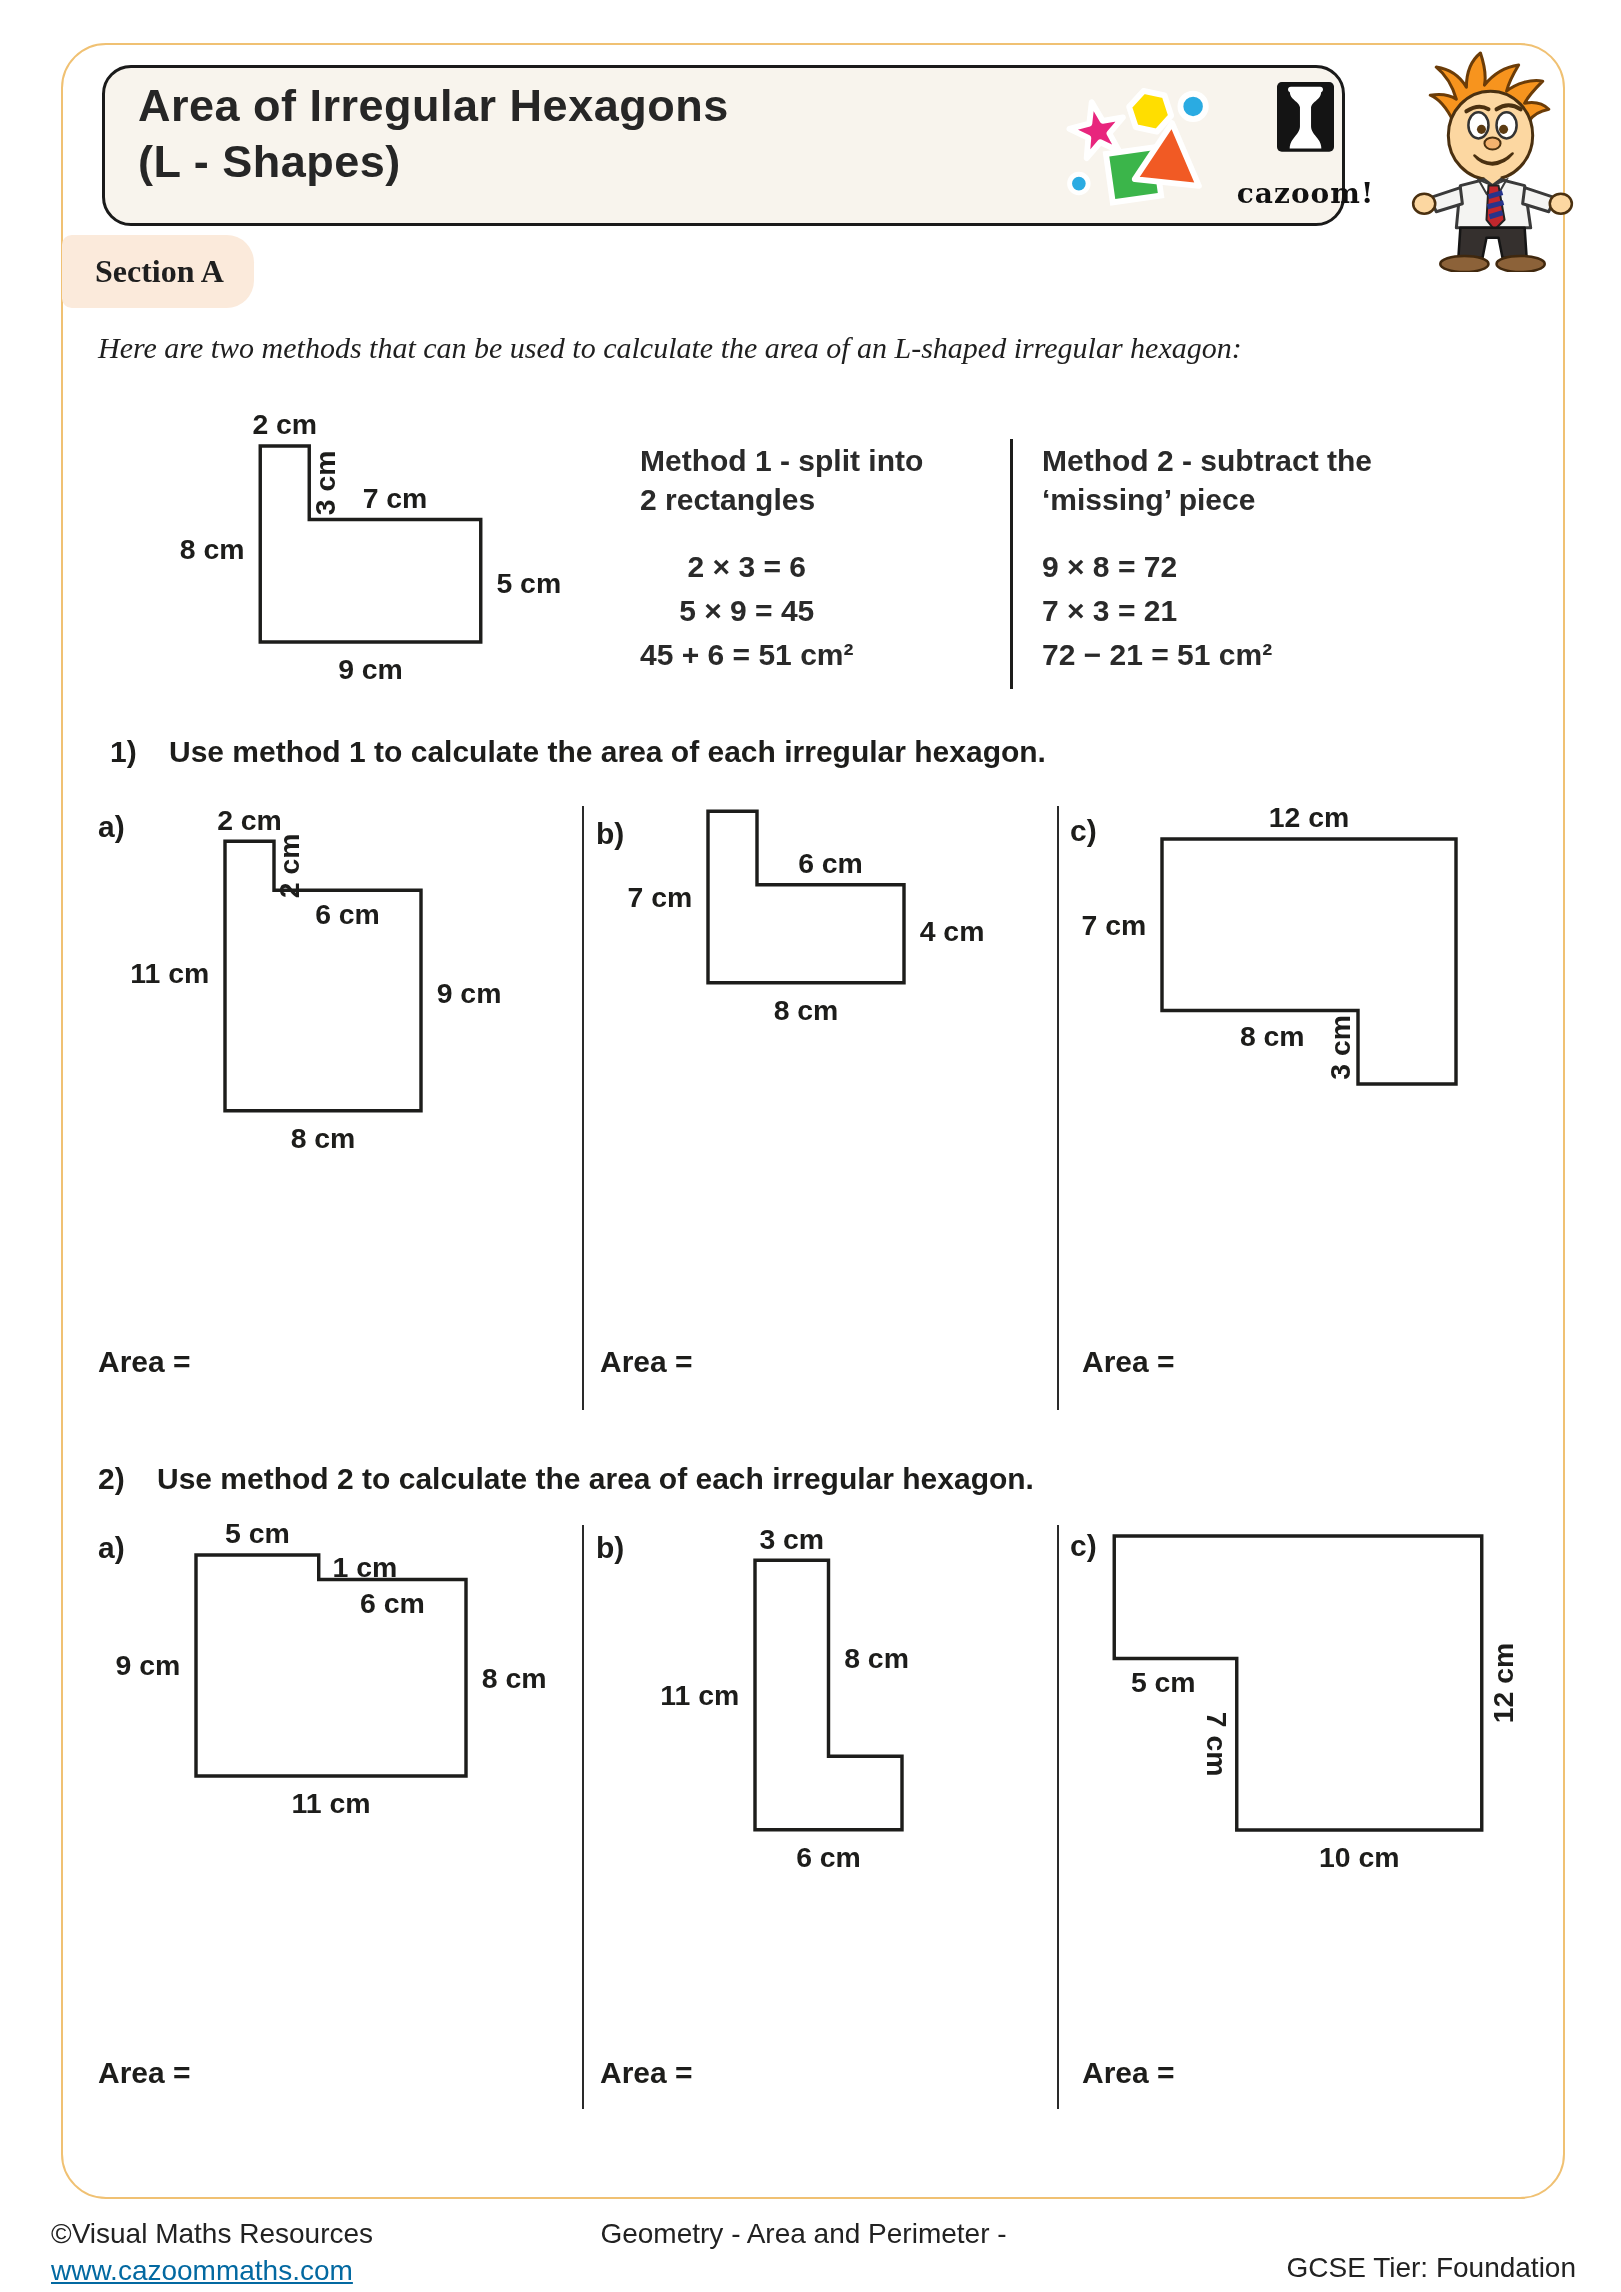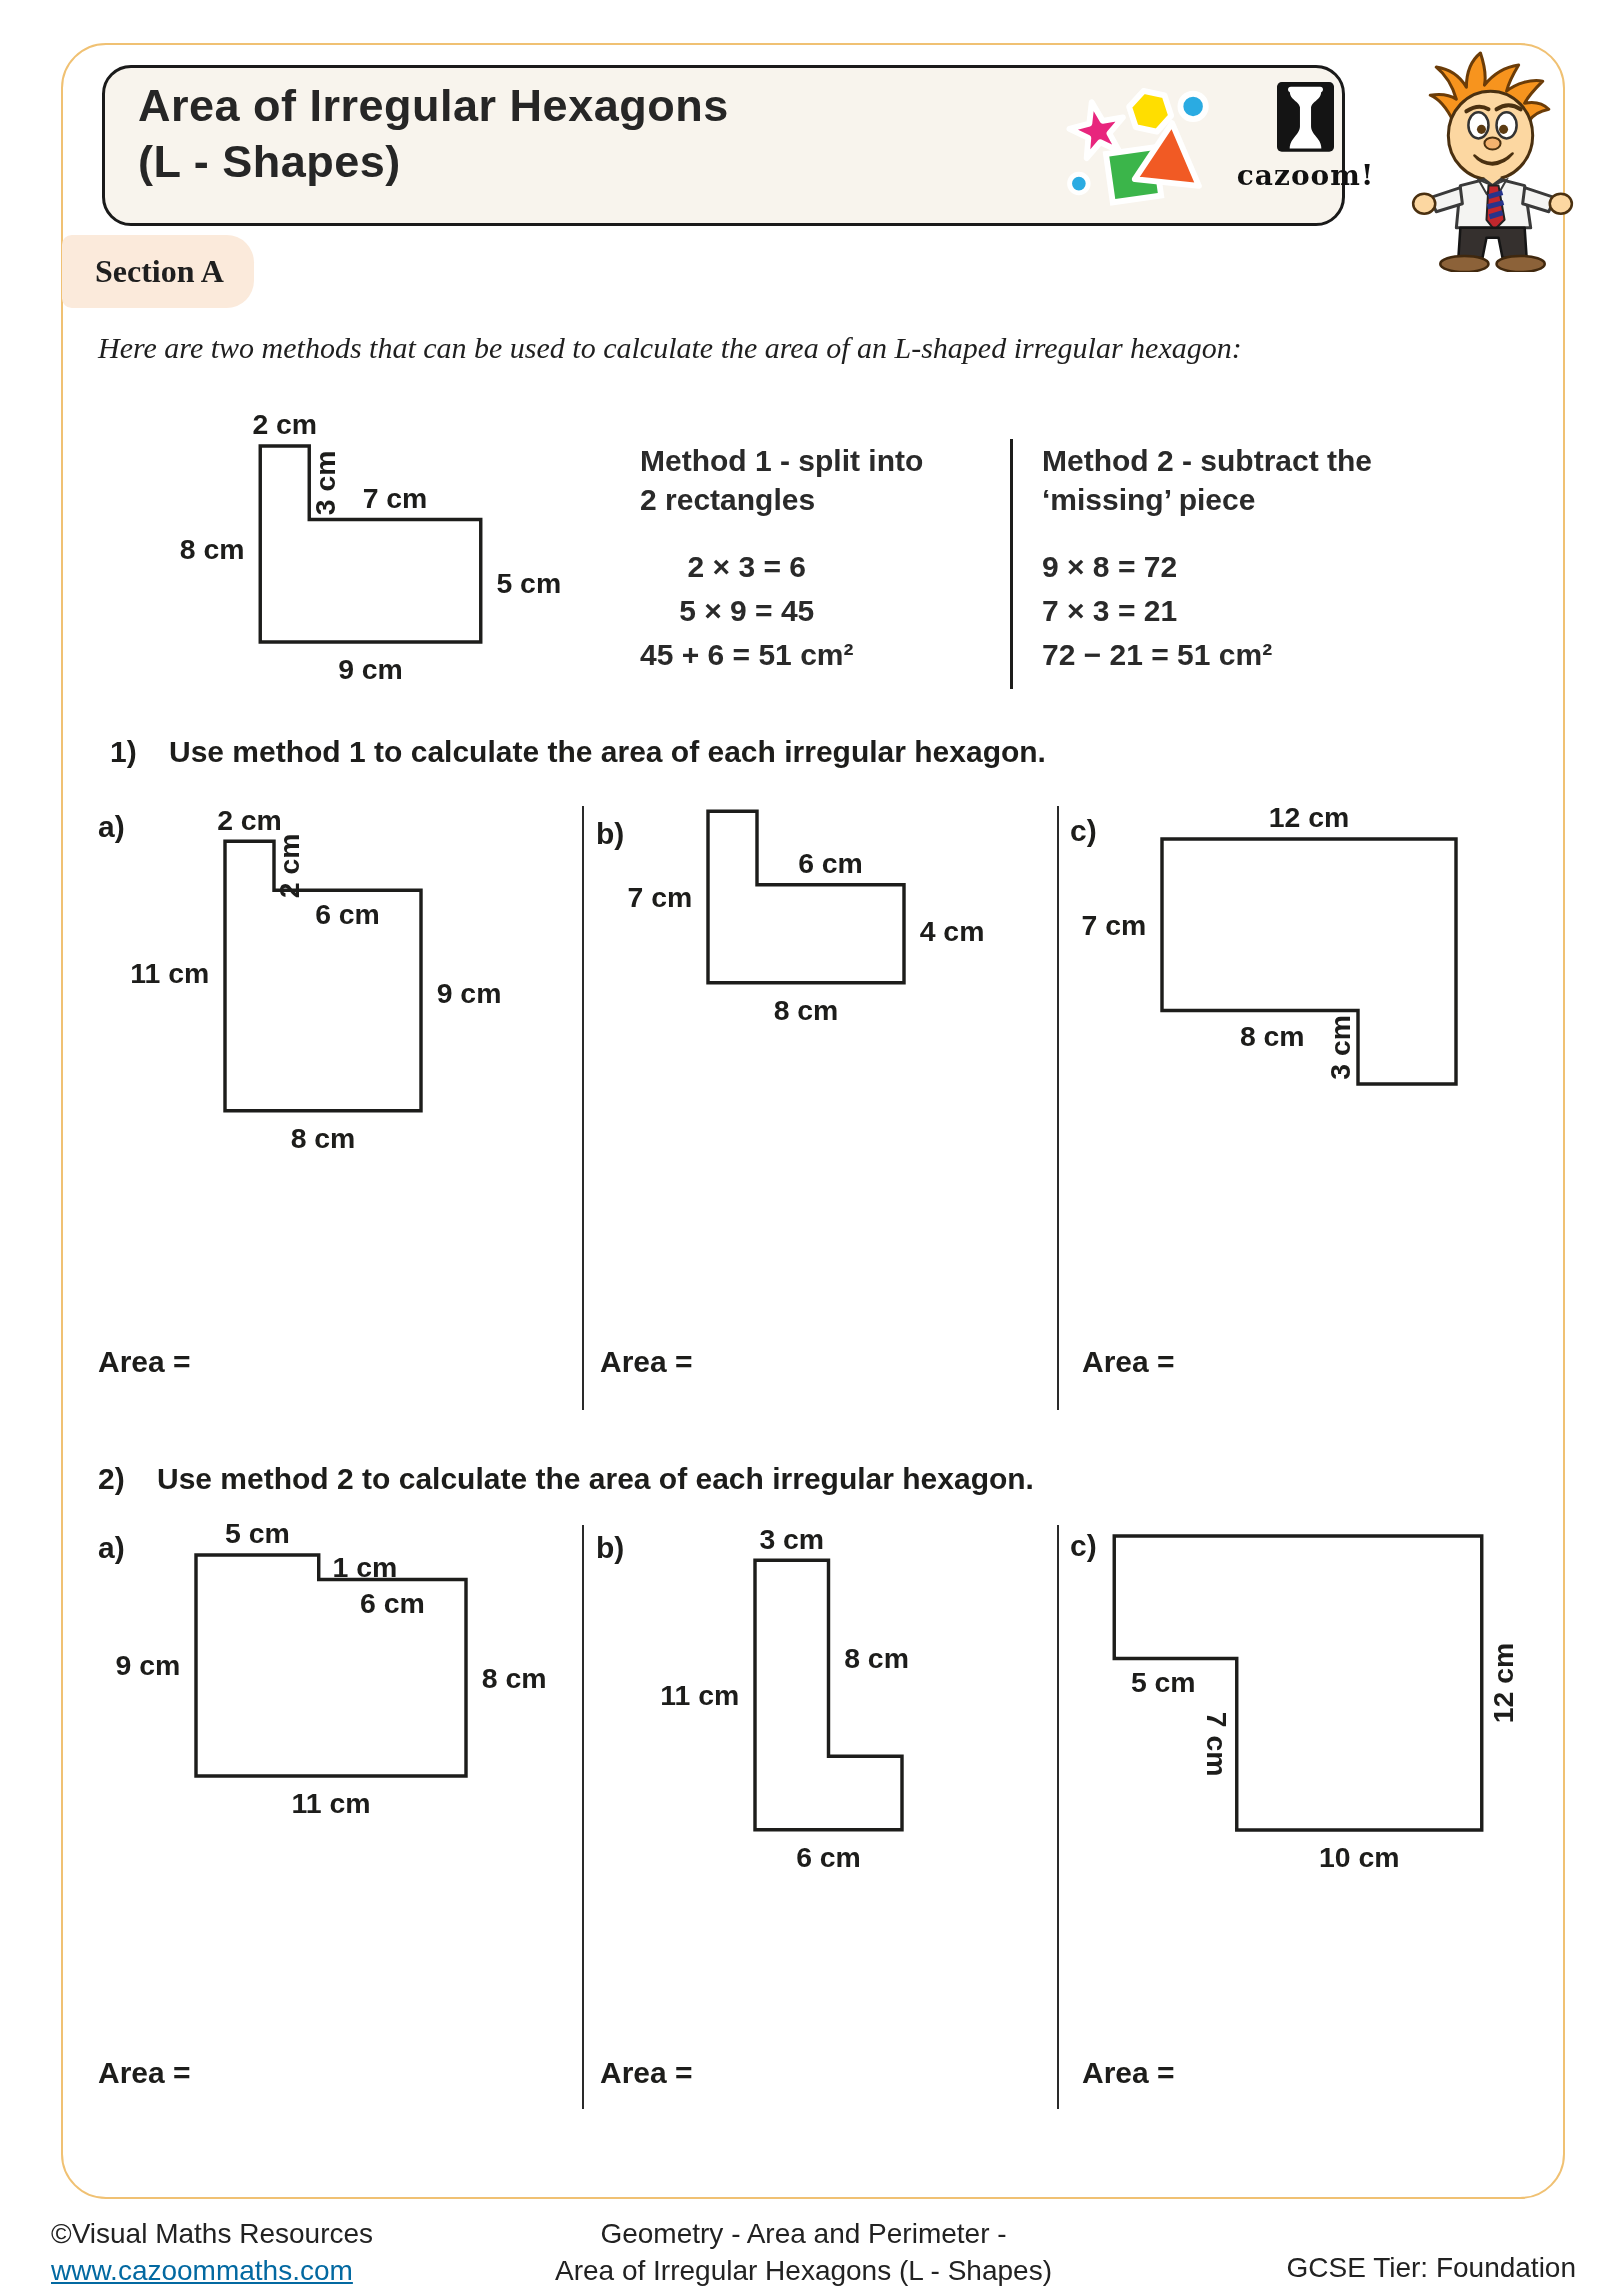--- a/index.html
+++ b/index.html
@@ -7,21 +7,21 @@
         font-family:"Liberation Sans",sans-serif;color:#1d1d1b;overflow:hidden;}
   .page-border{position:absolute;left:61px;top:43px;width:1500px;height:2152px;
                border:2.9px solid #F0C173;border-radius:45px;}
   .header-box{position:absolute;left:102px;top:65px;width:1237px;height:155px;
               background:#F8F4ED;border:3.9px solid #1a1a1a;border-radius:29px;}
   .title{position:absolute;left:33px;top:9.8px;font-size:45px;font-weight:bold;
          line-height:56px;letter-spacing:0.5px;color:#262626;}
   .shapes-svg{position:absolute;left:957px;top:13.7px;}
   .logo{position:absolute;left:1117px;top:13.7px;width:167px;text-align:center;}
   .logo-text{font-family:"DejaVu Serif",serif;font-weight:bold;font-size:28px;
-             color:#111;margin-top:1px;letter-spacing:1px;}
+             color:#111;margin-top:19px;letter-spacing:1px;}
   .mascot{position:absolute;left:1390px;top:51px;}
   .section-badge{position:absolute;left:62px;top:235px;width:192px;height:73px;
                  background:#FBEADB;border-radius:9.8px 27.4px 27.4px 9.8px;
                  display:flex;align-items:center;padding-left:33px;box-sizing:border-box;
                  font-family:"Liberation Serif",serif;font-weight:bold;
                  font-size:32px;color:#1f1f1f;}
   .intro{position:absolute;left:98px;top:331px;width:1431px;
          font-family:"Liberation Serif",serif;font-style:italic;font-size:30px;color:#1f1f1f;}
   .m-title{position:absolute;font-size:30px;font-weight:bold;line-height:39px;color:#2a2a2a;}
   .m-lines{position:absolute;font-size:30px;font-weight:bold;line-height:44px;color:#2a2a2a;}
@@ -233,18 +233,17 @@
   <div class="area-label" style="left:98px;top:2056px;">Area =</div>
   <div class="area-label" style="left:600px;top:2056px;">Area =</div>
   <div class="area-label" style="left:1082px;top:2056px;">Area =</div>
 
   <div class="footer-left">
     <div>©Visual Maths Resources</div>
     <a class="footer-link">www.cazoommaths.com</a>
   </div>
   <div class="footer-center">
     <div>Geometry - Area and Perimeter -</div>
-    <div>Area of Irregular Hexagons (L - Shapes)</div>
   </div>
   <div class="footer-right">GCSE Tier: Foundation</div>
 
 </div>
 
 
 </body></html>

